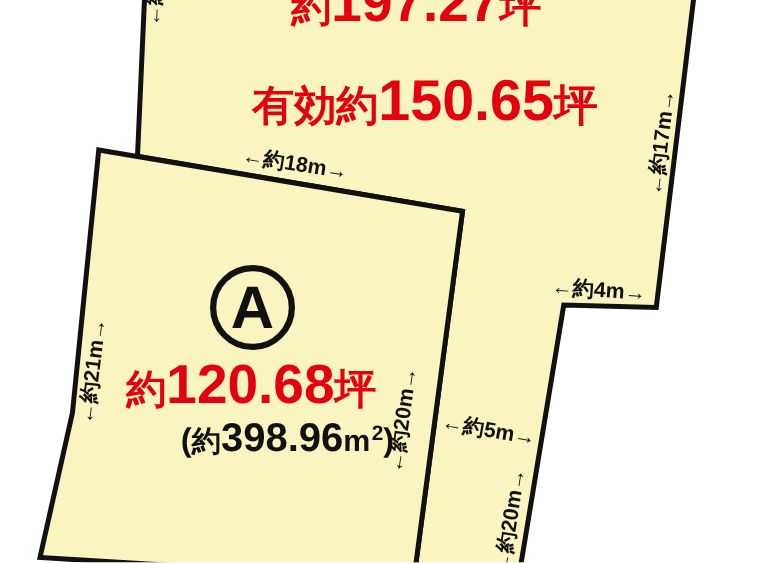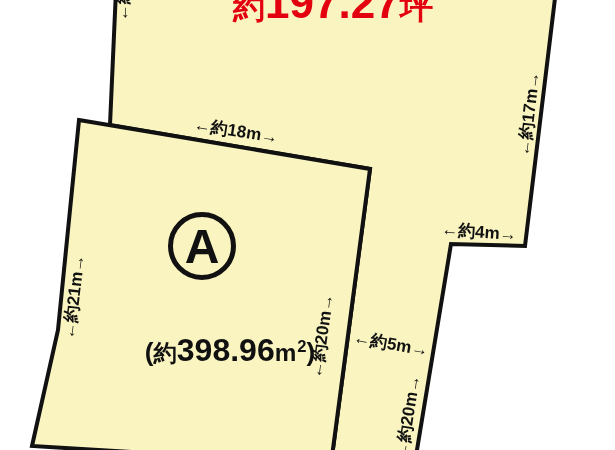--- a/index.html
+++ b/index.html
@@ -63,25 +63,31 @@
     <polygon points="116,-10 556,-10 525,246 451,244 415,462 331,464 370,169 110,125" fill="#faf5c0" stroke="#111111" stroke-width="4" stroke-linejoin="miter"></polygon>
 
     <polygon points="79,120 370,169 331,464 32,446 58,330" fill="#faf5c0" stroke="#111111" stroke-width="4" stroke-linejoin="miter"></polygon>
   </svg>
 
   <div class="h-line red" id="line1">
     <span class="kj">約</span><span>197.27</span><span class="unit">坪</span>
   </div>
 
 
+  <div class="h-line red" id="line3">
+    <span class="kj">有効約</span><span>150.65</span><span class="unit">坪</span>
+  </div>
 
   <div class="badge">
     <span>A</span>
   </div>
 
+  <div class="h-line red" id="lineA1">
+    <span class="kj">約</span><span>120.68</span><span class="unit">坪</span>
+  </div>
 
   <div class="h-line blk" id="lineA2">
     <span class="pn">(</span><span class="kj">約</span><span>398.96</span><span class="unit">m</span><span class="sup">2</span><span class="pn">)</span>
   </div>
 
   <div class="dim" id="dim-18m">←約18m→</div>
   <div class="dim" id="dim-17m">←約17m→</div>
   <div class="dim" id="dim-4m">←約4m→</div>
   <div class="dim" id="dim-5m">←約5m→</div>
   <div class="dim" id="dim-21m">←約21m→</div>

